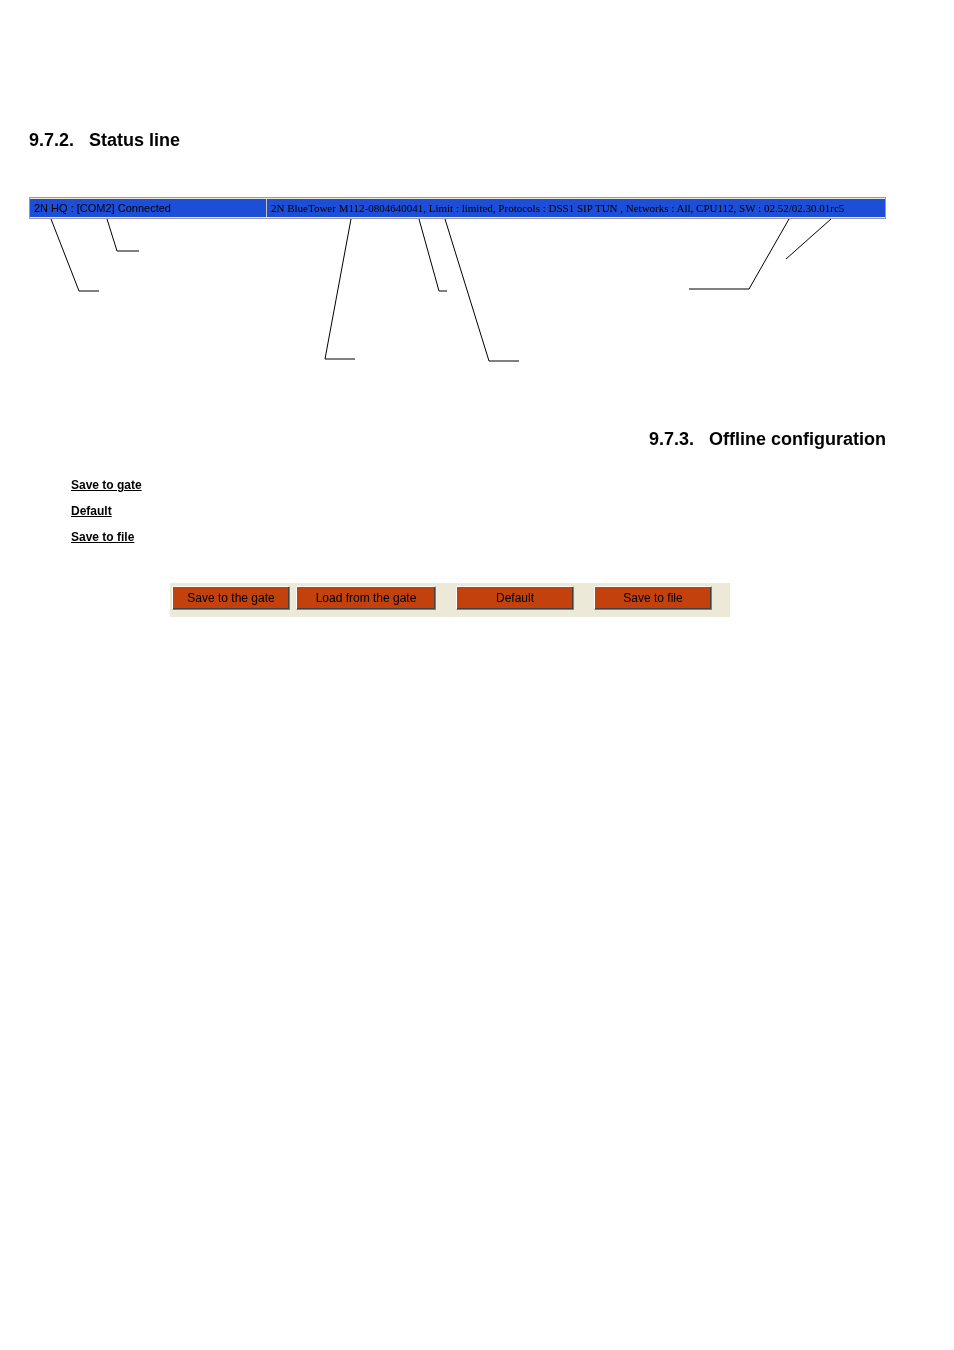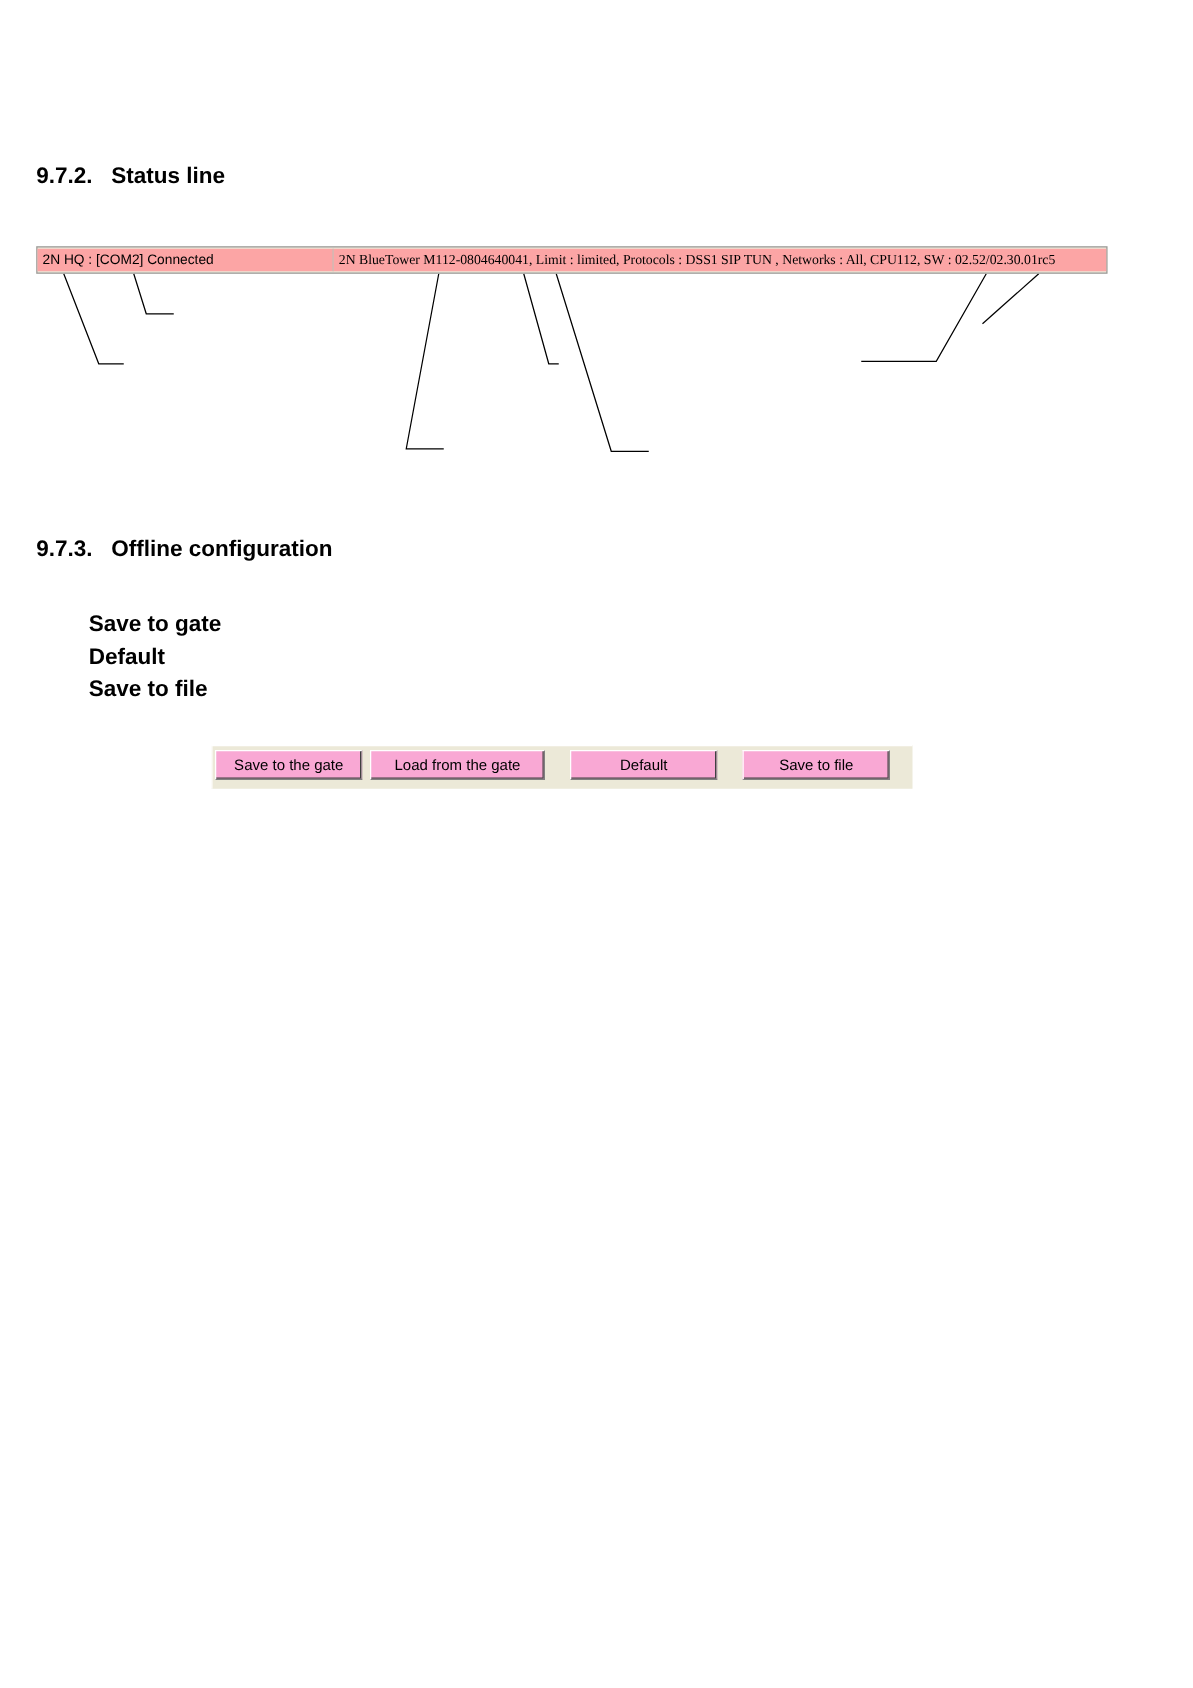--- a/index.html
+++ b/index.html
@@ -32,21 +32,21 @@
       align-items: center;
       margin-top: 46px;
       margin-bottom: 0;
       position: relative;
     }
     .statusbar .cell {
       border-right: 1px solid #c0c0b8;
       padding: 0 4px;
       height: 18px;
       line-height: 18px;
-      background: #fca5a5;
+      background: #1d4ed8;
     }
     .statusbar .cell.left {
       width: 228px;
       flex: 0 0 228px;
     }
     .statusbar .cell.right {
       flex: 1;
       text-align: left;
       border-right: none;
       font-family: Liberation Serif, serif;
@@ -60,46 +60,48 @@
     .callouts svg {
       position: absolute;
       top: 0;
       left: 0;
     }
     .heading2 {
       font-weight: bold;
       font-size: 18px;
       color: #000;
       margin-top: 50px;
-      margin-bottom: 36px;
+      margin-bottom: 22px;
+      text-align: right;
     }
     .opts {
       margin-left: 42px;
       font-weight: bold;
-      font-size: 18px;
+      font-size: 12px;
       line-height: 26px;
+      text-decoration: underline;
     }
     .toolbar {
       margin-top: 32px;
       margin-left: 140px;
       display: flex;
       gap: 0;
       align-items: stretch;
       border-top: 1px solid #fff;
       border-left: 1px solid #fff;
       background: #ece9d8;
       width: 556px;
       height: 30px;
       padding: 3px 2px 1px 2px;
     }
     .tbtn {
       font-family: Tahoma, Arial, sans-serif;
       font-size: 12px;
       color: #000;
-      background: #f9a8d4;
+      background: #c2410c;
       border-top: 1px solid #fff;
       border-left: 1px solid #fff;
       border-right: 1px solid #808080;
       border-bottom: 1px solid #808080;
       box-shadow: inset -1px -1px 0 #404040;
       cursor: pointer;
       padding: 0;
       text-align: center;
       height: 24px;
     }

